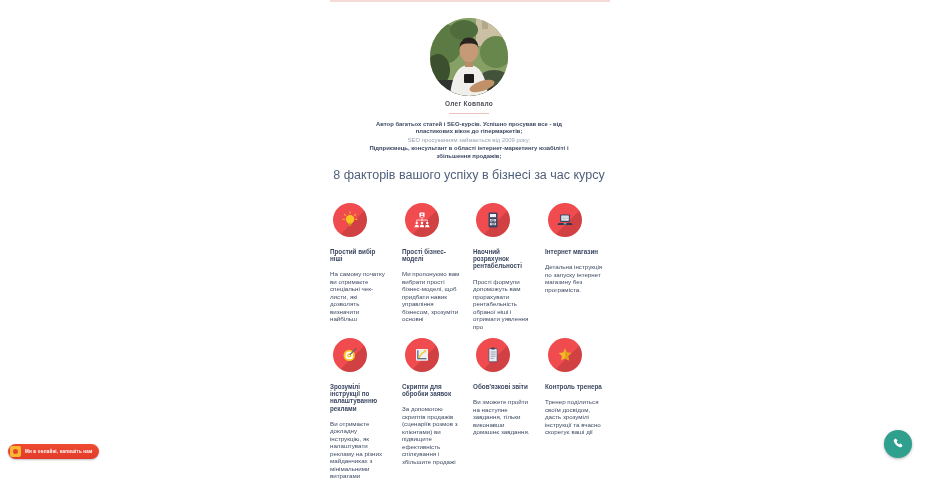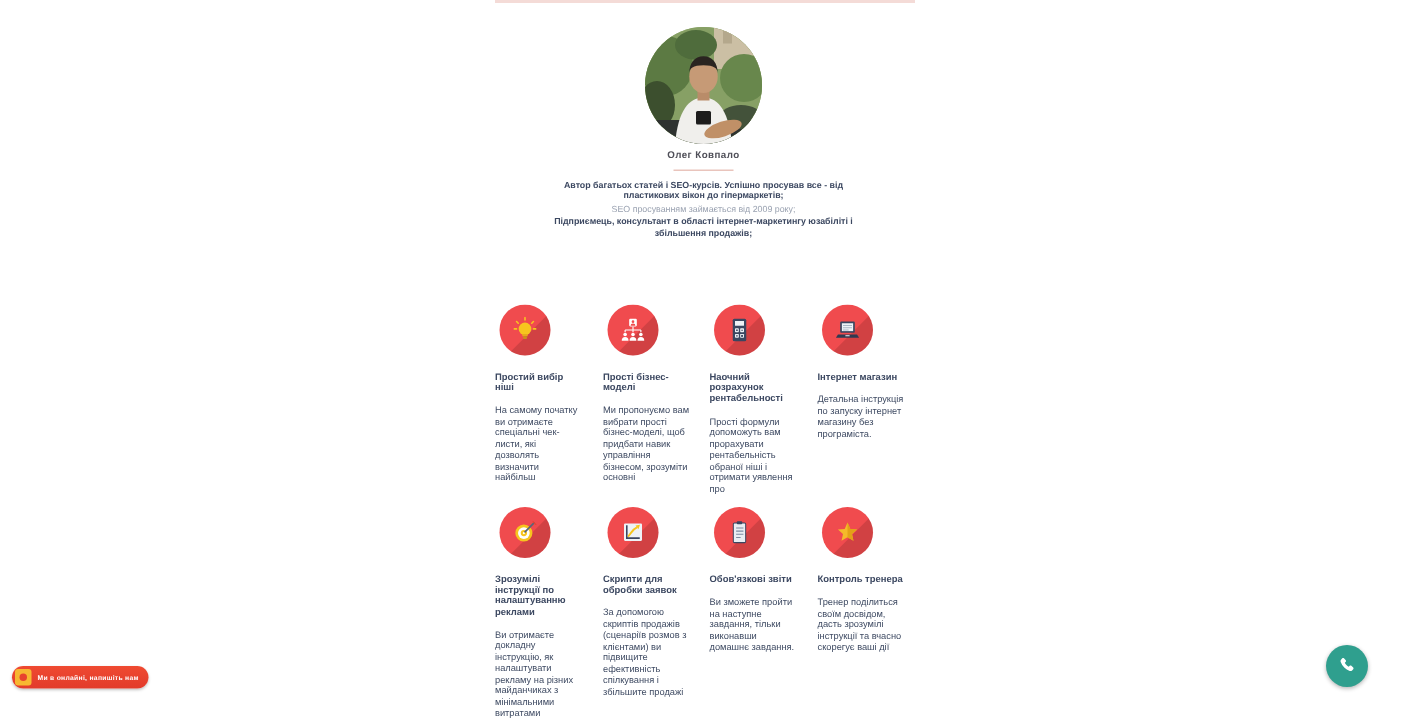--- a/index.html
+++ b/index.html
@@ -87,20 +87,21 @@
 
   <div class="abs name">Олег Ковпало</div>
   <div class="abs name-underline"></div>
 
   <div class="abs bio">
     <p class="bold">Автор багатьох статей і SEO-курсів. Успішно просував все - від пластикових вікон до гіпермаркетів;</p>
     <p class="muted">SEO просуванням займається від 2009 року;</p>
     <p class="bold">Підприємець, консультант в області інтернет-маркетингу юзабіліті і збільшення продажів;</p>
   </div>
 
+  <div class="abs heading">8 факторів вашого успіху в бізнесі за час курсу</div>
 
   <div class="abs frow r1">
 
     <div class="cell c1">
       <div class="circle">
           <span class="lshadow"></span>
         <svg width="18" height="18" viewBox="0 0 24 24">
           <g stroke="#f7c51e" stroke-width="1.4" stroke-linecap="round">
             <line x1="12" y1="1" x2="12" y2="3"></line>
               <line x1="4.5" y1="4.5" x2="6" y2="6"></line>

